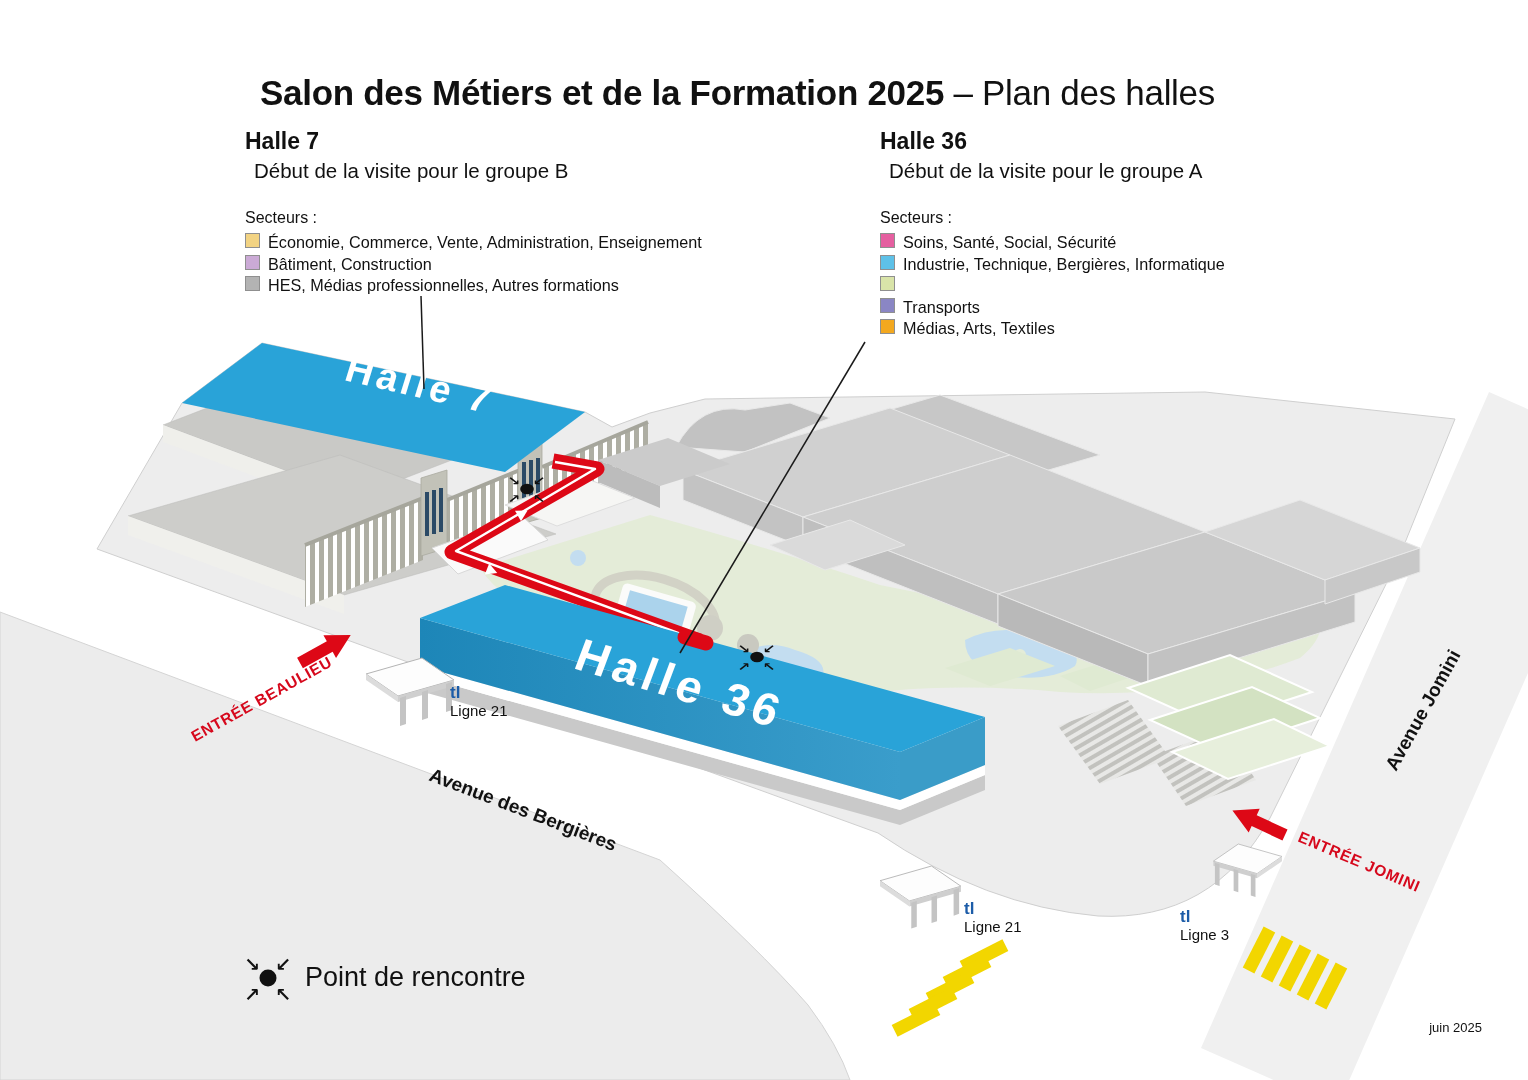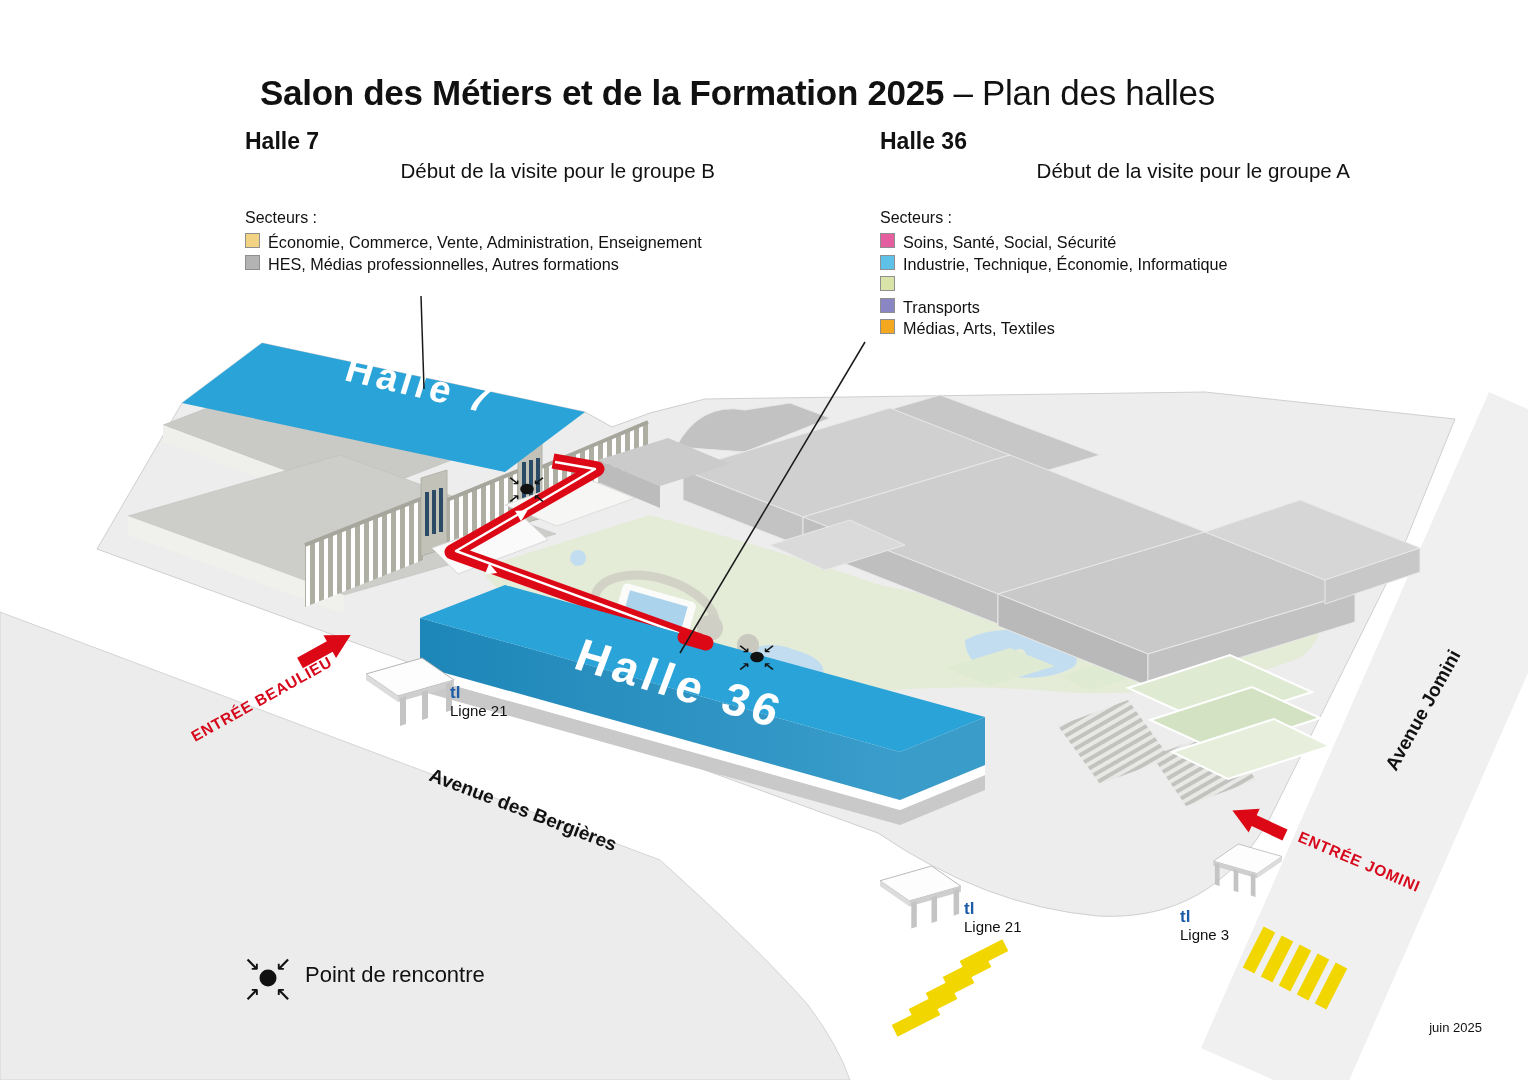--- a/index.html
+++ b/index.html
@@ -5,28 +5,28 @@
   html,body{margin:0;padding:0;background:#fff;}
   .page{position:relative;width:1528px;height:1080px;background:#fff;overflow:hidden;
         font-family:"Liberation Sans",sans-serif;color:#111;}
   .title{position:absolute;left:240px;top:50px;font-size:35px;letter-spacing:-.3px;white-space:nowrap;margin-left:20px;}
   .title .b{font-weight:bold;}
   .title .r{font-weight:normal;}
   .hall-info{position:absolute;top:128px;width:470px;}
   .hall-info.h7{left:245px;}
   .hall-info.h36{left:880px;}
   .hall-name{font-size:23px;font-weight:bold;margin:0 0 4px 0;}
-  .hall-sub{font-size:20.5px;margin:0 0 26px 9px;text-align:right;}
+  .hall-sub{font-size:20.5px;margin:0 0 26px 9px;}
   .sectors-label{font-size:16px;margin:7px 0 6px 0;}
   .legend-row{display:flex;height:21.5px;}
   .swatch{width:15px;height:15px;border:1px solid #8f8f8f;margin-right:8px;flex:0 0 auto;box-sizing:border-box;}
   .legend-text{font-size:16.2px;white-space:nowrap;}
   .map-svg{position:absolute;left:0;top:0;}
   .mp-legend-icon{position:absolute;left:236px;top:946px;}
-  .mp-legend-label{position:absolute;left:305px;top:962px;font-size:22px;}
+  .mp-legend-label{position:absolute;left:305px;top:962px;font-size:27px;}
   .date{position:absolute;right:46px;top:1020px;font-size:13px;}
   .mparrow{font-size:19px;font-weight:bold;fill:#111;font-family:"DejaVu Sans",sans-serif;}
   .halltxt{fill:#fff;font-weight:bold;}
   .tl{font-weight:bold;fill:#1c5ca8;font-size:17px;}
   .busline{font-size:15px;fill:#111;}
   .ent{fill:#d6081c;font-weight:bold;font-size:15.5px;letter-spacing:.8px;}
   .street{font-weight:bold;font-size:19px;fill:#111;}
 </style>
 </head>
 <body>
@@ -209,36 +209,40 @@
 
   <section class="hall-info h7">
     <h2 class="hall-name">Halle 7</h2>
     <p class="hall-sub">Début de la visite pour le groupe B</p>
     <p class="sectors-label">Secteurs :</p>
     <div class="legend-row">
       <span class="swatch" style="background: rgb(242, 211, 131);"></span>
       <span class="legend-text">Économie, Commerce, Vente, Administration, Enseignement</span>
     </div>
     <div class="legend-row">
+      <span class="swatch" style="background: rgb(203, 170, 214);"></span>
+      <span class="legend-text">Bâtiment, Construction</span>
+    </div>
+    <div class="legend-row">
       <span class="swatch" style="background: rgb(179, 179, 179);"></span>
       <span class="legend-text">HES, Médias professionnelles, Autres formations</span>
     </div>
   </section>
 
   <section class="hall-info h36">
     <h2 class="hall-name">Halle 36</h2>
     <p class="hall-sub">Début de la visite pour le groupe A</p>
     <p class="sectors-label">Secteurs :</p>
     <div class="legend-row">
       <span class="swatch" style="background: rgb(229, 95, 160);"></span>
       <span class="legend-text">Soins, Santé, Social, Sécurité</span>
     </div>
     <div class="legend-row">
       <span class="swatch" style="background: rgb(94, 193, 232);"></span>
-      <span class="legend-text">Industrie, Technique, Économie, Informatique</span>
+      <span class="legend-text">Industrie, Technique, Bergières, Informatique</span>
     </div>
     <div class="legend-row">
       <span class="swatch" style="background: rgb(217, 228, 169);"></span>
     </div>
     <div class="legend-row">
       <span class="swatch" style="background: rgb(138, 134, 196);"></span>
       <span class="legend-text">Transports</span>
     </div>
     <div class="legend-row">
       <span class="swatch" style="background: rgb(243, 168, 31);"></span>

